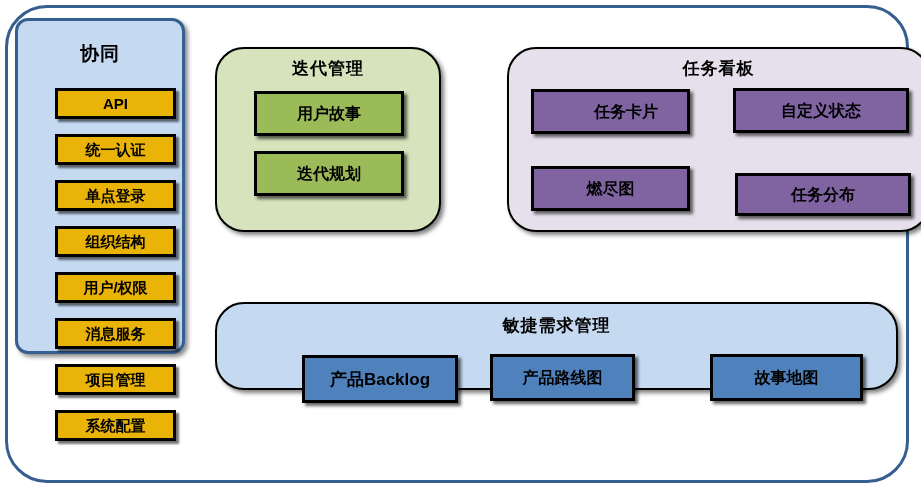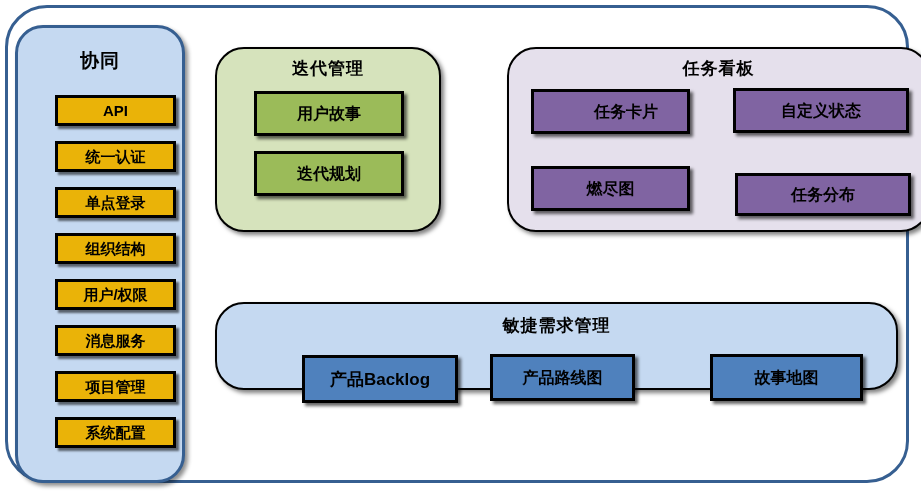--- a/index.html
+++ b/index.html
@@ -11,22 +11,22 @@
   .abs{position:absolute;box-sizing:border-box;}
 
   
   .outer-frame{
     left:5px;top:5px;width:904px;height:478px;
     border:3px solid #365f91;border-radius:42px;background:#ffffff;
   }
 
   
   .sidebar{
-    left:15px;top:25px;width:170px;height:458px;
-    background:#c5d9f1;border:3px solid #365f91;border-radius:28px;
+    left:15px;top:18px;width:170px;height:336px;
+    background:#c5d9f1;border:3px solid #365f91;border-radius:13px;
     box-shadow:3px 3px 4px rgba(0,0,0,0.45);
   }
   .sidebar-title{
     left:0;top:20px;width:100%;text-align:center;
     font-size:19px;font-weight:bold;letter-spacing:1px;
   }
   .sidebar-items{
     left:37px;top:67px;width:121px;
     display:flex;flex-direction:column;gap:15px;
   }

